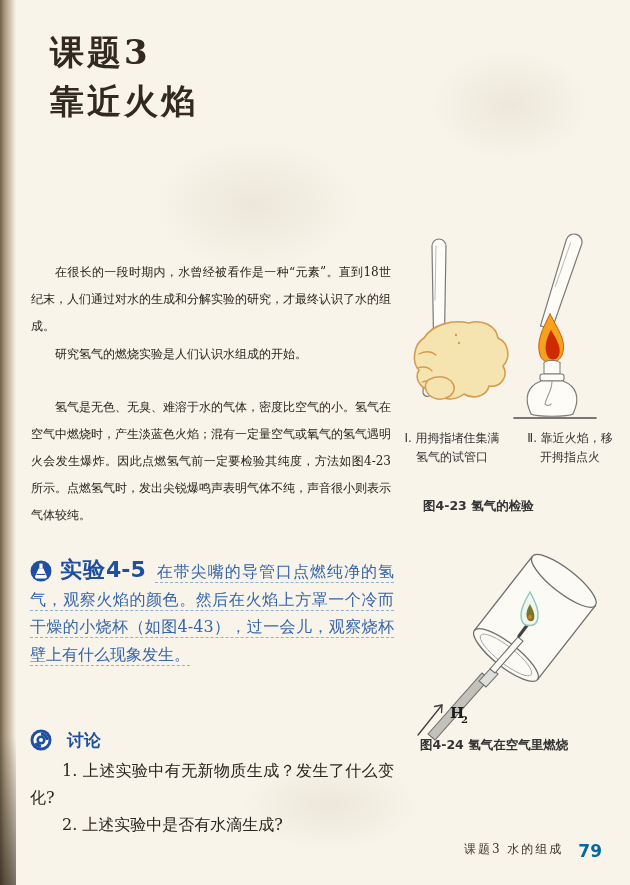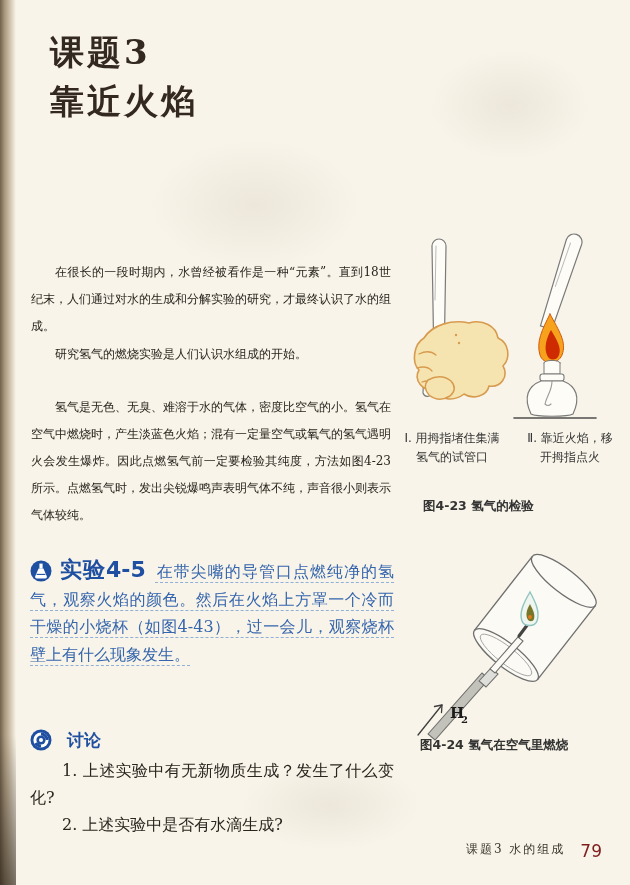--- a/index.html
+++ b/index.html
@@ -50,21 +50,21 @@
     font-size:12.5px;font-weight:700;color:#333;}
   .cap23{left:407px;top:482px;}
   .cap24{left:404px;top:721px;}
 
   .fig23{position:absolute;left:398px;top:230px;}
   .fig24{position:absolute;left:400px;top:542px;}
 
   .footer{position:absolute;right:28px;top:841px;display:flex;align-items:flex-start;gap:15px;}
   .footer-chapter{font-size:12px;color:#3b342c;letter-spacing:2px;}
   .footer-page{font-family:"DejaVu Sans","Liberation Sans",sans-serif;
-    font-size:17px;color:#7f1d1d;}
+    font-size:17px;color:#0369a1;font-weight:bold;}
 </style>
 </head>
 <body>
 
 <div class="spine"></div>
 <div class="smudge" style="left:150px;top:140px;width:210px;height:130px;"></div>
 <div class="smudge" style="left:430px;top:50px;width:160px;height:110px;"></div>
 <div class="smudge" style="left:240px;top:760px;width:180px;height:90px;"></div>
 
 <h1 class="title">

